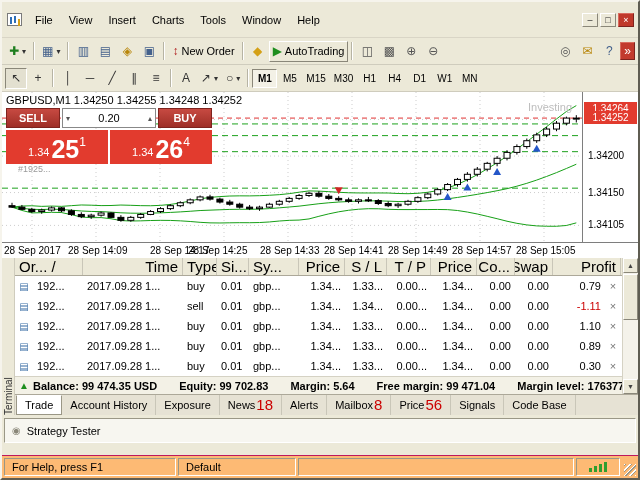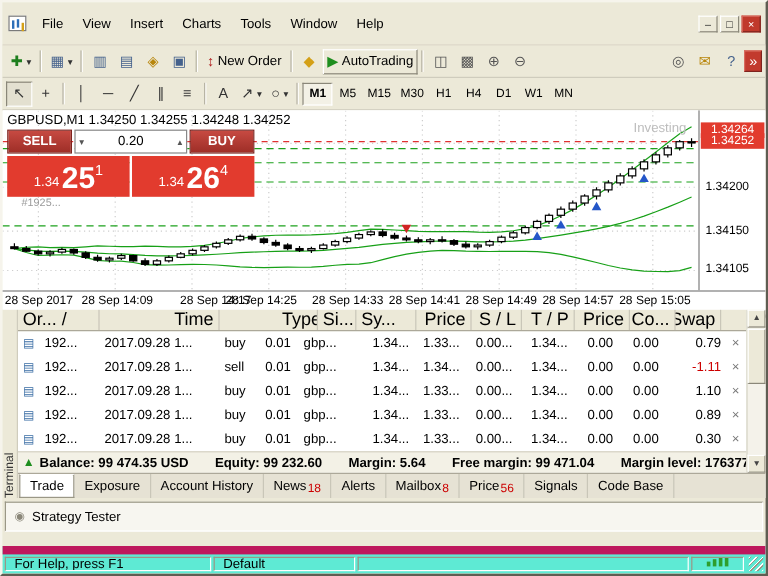--- a/index.html
+++ b/index.html
@@ -86,28 +86,28 @@
   .sum-icon{width:18px;flex:0 0 18px;text-align:center;color:#1e8e1e;font-size:10px;}
   .tsummary .part{margin-right:22px;}
   .tscroll{width:16px;flex:0 0 16px;background:#f4f2ea;border-left:1px solid #d5d2c4;display:flex;flex-direction:column;}
   .sc-btn{height:15px;background:#ece9d8;border:1px solid;border-color:#fff #8a8779 #8a8779 #fff;
        font-size:7px;display:flex;align-items:center;justify-content:center;color:#444;}
   .sc-thumb{height:46px;margin-top:1px;background:#ece9d8;border:1px solid;border-color:#fff #8a8779 #8a8779 #fff;}
   .sc-track{flex:1;}
   .ttabs{height:21px;display:flex;align-items:stretch;background:#e6e2d4;border-top:1px solid #aca899;padding:0 1px;}
   .tab{padding:0 8px;display:flex;align-items:center;gap:1px;border-right:1px solid #c9c6b8;cursor:default;}
   .tab.active{background:#fff;border:1px solid #9a9786;border-top-color:#fff;font-weight:normal;}
-  .tab sub{color:#c00;font-size:10px;align-self:flex-end;margin-bottom:2px;}
+  .tab sub{color:#c00;font-size:15px;align-self:flex-end;margin-bottom:2px;}
 
   
   .tester{height:25px;margin:3px 2px 0;background:#f7f6f0;border:1px solid;border-color:#9a9786 #fff #fff #9a9786;
        display:flex;align-items:center;padding:0 7px;gap:6px;cursor:default;}
   .tester-icon{color:#8a8779;font-size:10px;}
   .vspacer{flex:1;}
-  .statusbar{height:23px;background:#5eead4;border-top:7px solid #be185d;display:flex;align-items:stretch;padding:2px;gap:2px;}
+  .statusbar{height:23px;background:#fdba74;border-top:1px solid #be185d;display:flex;align-items:stretch;padding:2px;gap:2px;}
   .sb-cell{border:1px solid;border-color:#9a9786 #fff #fff #9a9786;display:flex;align-items:center;padding:0 7px;overflow:hidden;white-space:nowrap;}
   .sb-help{width:172px;}
   .sb-profile{width:118px;}
   .sb-fill{flex:1;}
   .sb-conn{width:44px;display:flex;align-items:flex-end;gap:2px;justify-content:center;padding:0 0 3px;}
   .conn-bar{width:3px;background:#2e9e2e;display:inline-block;}
   .sb-grip{width:14px;position:relative;}
   .sb-grip::after{content:"";position:absolute;right:0;bottom:0;width:12px;height:12px;
        background:repeating-linear-gradient(135deg,#fff 0 1px,#9a9786 1px 2px,transparent 2px 4px);}
 </style>
@@ -448,21 +448,21 @@
   <div class="terminal">
     <div class="tstrip">
       <span>Terminal</span>
     </div>
     <div class="tbody">
       <div class="twrap">
         <div class="ttable">
           <div class="thead" id="thead">
               <div class="th " style="width: 68px; flex: 0 0 68px;">Or... /</div>
               <div class="th r" style="width: 100px; flex: 0 0 100px;">Time</div>
-              <div class="th " style="width: 34px; flex: 0 0 34px; margin-left: 48px;">Type</div>
+              <div class="th " style="width: 34px; flex: 0 0 34px;">Type</div>
               <div class="th " style="width: 32px; flex: 0 0 32px;">Si...</div>
               <div class="th " style="width: 50px; flex: 0 0 50px;">Sy...</div>
               <div class="th r" style="width: 46px; flex: 0 0 46px;">Price</div>
               <div class="th r" style="width: 42px; flex: 0 0 42px;">S / L</div>
               <div class="th r" style="width: 44px; flex: 0 0 44px;">T / P</div>
               <div class="th r" style="width: 46px; flex: 0 0 46px;">Price</div>
               <div class="th r" style="width: 38px; flex: 0 0 38px;">Co...</div>
               <div class="th r" style="width: 38px; flex: 0 0 38px;">Swap</div>
               <div class="th r" style="width: 68px; flex: 0 0 68px;">Profit</div>
             </div>
@@ -544,42 +544,42 @@
                 <span class="td r" style="width: 46px; flex: 0 0 46px;">1.34...</span>
                 <span class="td r" style="width: 38px; flex: 0 0 38px;">0.00</span>
                 <span class="td r" style="width: 38px; flex: 0 0 38px;">0.00</span>
                 <span class="td r" style="width: 52px; flex: 0 0 52px;">0.30</span>
                 <span class="close-x">×</span>
               </div>
             </div>
           <div class="tsummary" id="tsummary">
             <span class="sum-icon">▲</span>
           <span class="part">Balance: 99 474.35 USD</span>
-              <span class="part">Equity: 99 232.60</span>
+              <span class="part">Equity: 99 702.83</span>
               <span class="part">Margin: 5.64</span>
               <span class="part">Free margin: 99 471.04</span>
               <span class="part">Margin level: 1763770.92%</span>
             </div>
         </div>
         <div class="tscroll">
           <span class="sc-btn">▲</span>
           <span class="sc-thumb"></span>
           <span class="sc-track"></span>
           <span class="sc-btn">▼</span>
         </div>
       </div>
       <div class="ttabs" id="ttabs">
           <div class="tab active">
             <span>Trade</span>
           </div>
           <div class="tab">
+            <span>Account History</span>
+          </div>
+          <div class="tab">
             <span>Exposure</span>
-          </div>
-          <div class="tab">
-            <span>Account History</span>
           </div>
           <div class="tab">
             <span>News</span>
             <sub>18</sub>
           </div>
           <div class="tab">
             <span>Alerts</span>
           </div>
           <div class="tab">
             <span>Mailbox</span>

